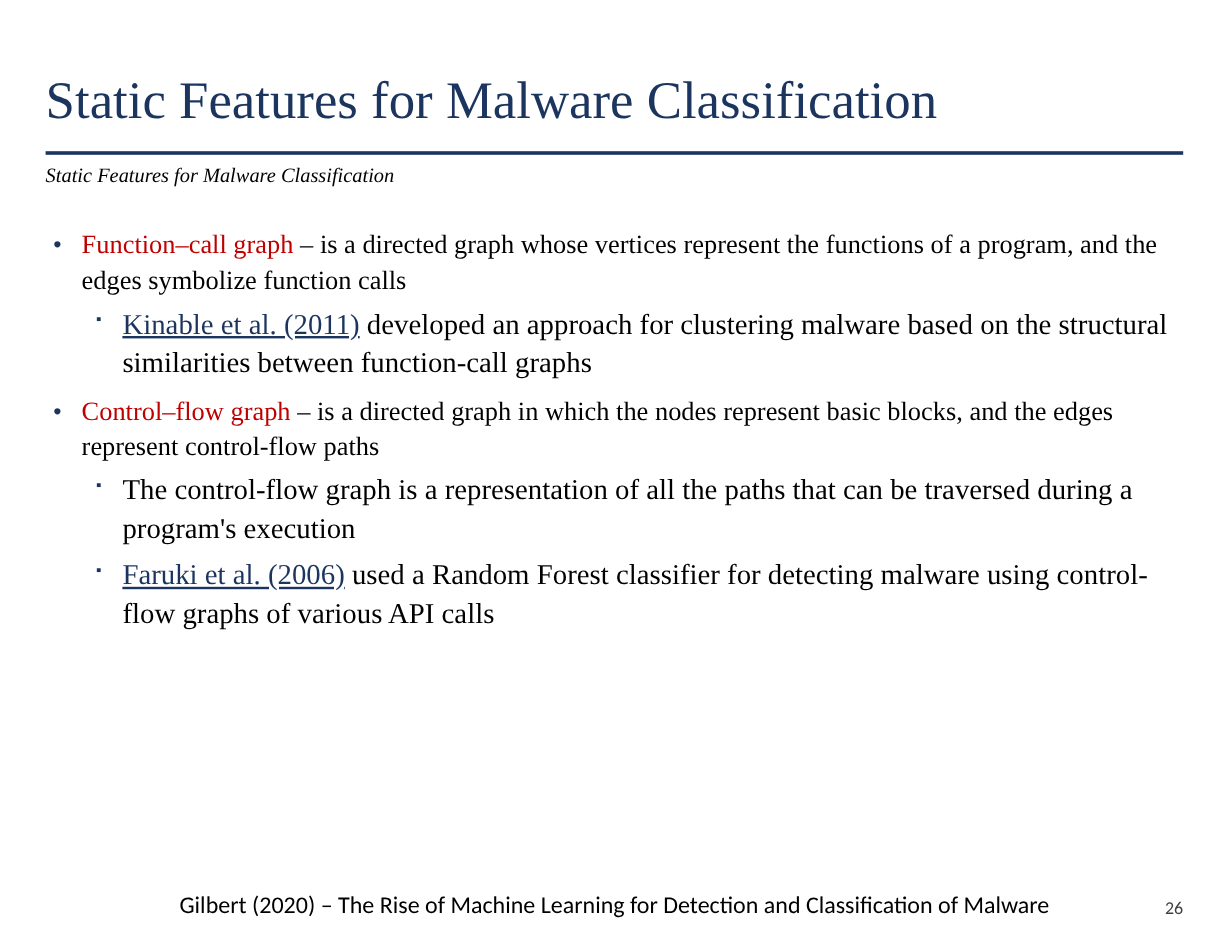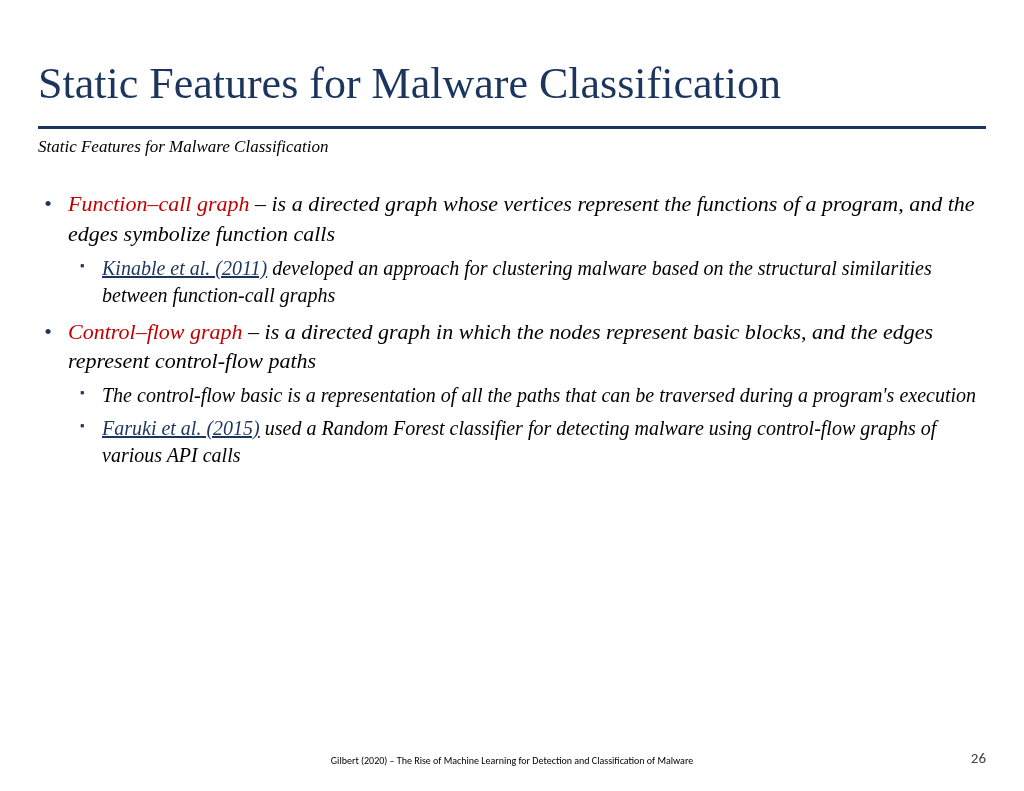--- a/index.html
+++ b/index.html
@@ -36,21 +36,20 @@
     .subtitle {
       font-style: italic;
       font-size: 17px;
       color: #000000;
       margin-bottom: 32px;
     }
     .content {
       font-size: 22px;
       color: #000000;
       line-height: 1.35;
-      font-style: italic;
     }
     ul.main-list {
       list-style: none;
       padding-left: 0;
     }
     ul.main-list > li {
       position: relative;
       padding-left: 30px;
       margin-bottom: 8px;
     }
@@ -59,21 +58,21 @@
       position: absolute;
       left: 6px;
       top: 0;
       color: #1c355e;
       font-size: 22px;
     }
     ul.sub-list {
       list-style: none;
       padding-left: 0;
       margin-top: 6px;
-      font-size: 20px;
+      font-size: 24px;
     }
     ul.sub-list > li {
       position: relative;
       padding-left: 34px;
       margin-bottom: 6px;
     }
     ul.sub-list > li::before {
       content: "▪";
       position: absolute;
       left: 12px;
@@ -88,21 +87,21 @@
       color: #1c355e;
       text-decoration: underline;
     }
     .footer {
       position: absolute;
       bottom: 24px;
       left: 0;
       width: 100%;
       text-align: center;
       font-family: Calibri, Arial, sans-serif;
-      font-size: 10px;
+      font-size: 20px;
       color: #000000;
     }
     .page-number {
       position: absolute;
       bottom: 24px;
       right: 38px;
       font-family: Calibri, Arial, sans-serif;
       font-size: 15px;
       color: #404040;
     }
@@ -122,24 +121,24 @@
         <ul class="sub-list">
           <li>
             <span class="link">Kinable et al. (2011)</span><span> developed an approach for clustering malware based on the structural similarities between function-call graphs</span>
           </li>
         </ul>
       </li>
       <li>
         <span class="term">Control–flow graph</span><span> – is a directed graph in which the nodes represent basic blocks, and the edges represent control-flow paths</span>
         <ul class="sub-list">
           <li>
-            <span>The control-flow basic is a representation of all the paths that can be traversed during a program's execution</span>
+            <span>The control-flow graph is a representation of all the paths that can be traversed during a program's execution</span>
           </li>
           <li>
-            <span class="link">Faruki et al. (2015)</span><span> used a Random Forest classifier for detecting malware using control-flow graphs of various API calls</span>
+            <span class="link">Faruki et al. (2006)</span><span> used a Random Forest classifier for detecting malware using control-flow graphs of various API calls</span>
           </li>
         </ul>
       </li>
     </ul>
   </div>
 
   <div class="footer">Gilbert (2020) – The Rise of Machine Learning for Detection and Classification of Malware</div>
   <div class="page-number">26</div>
 </div>
 

